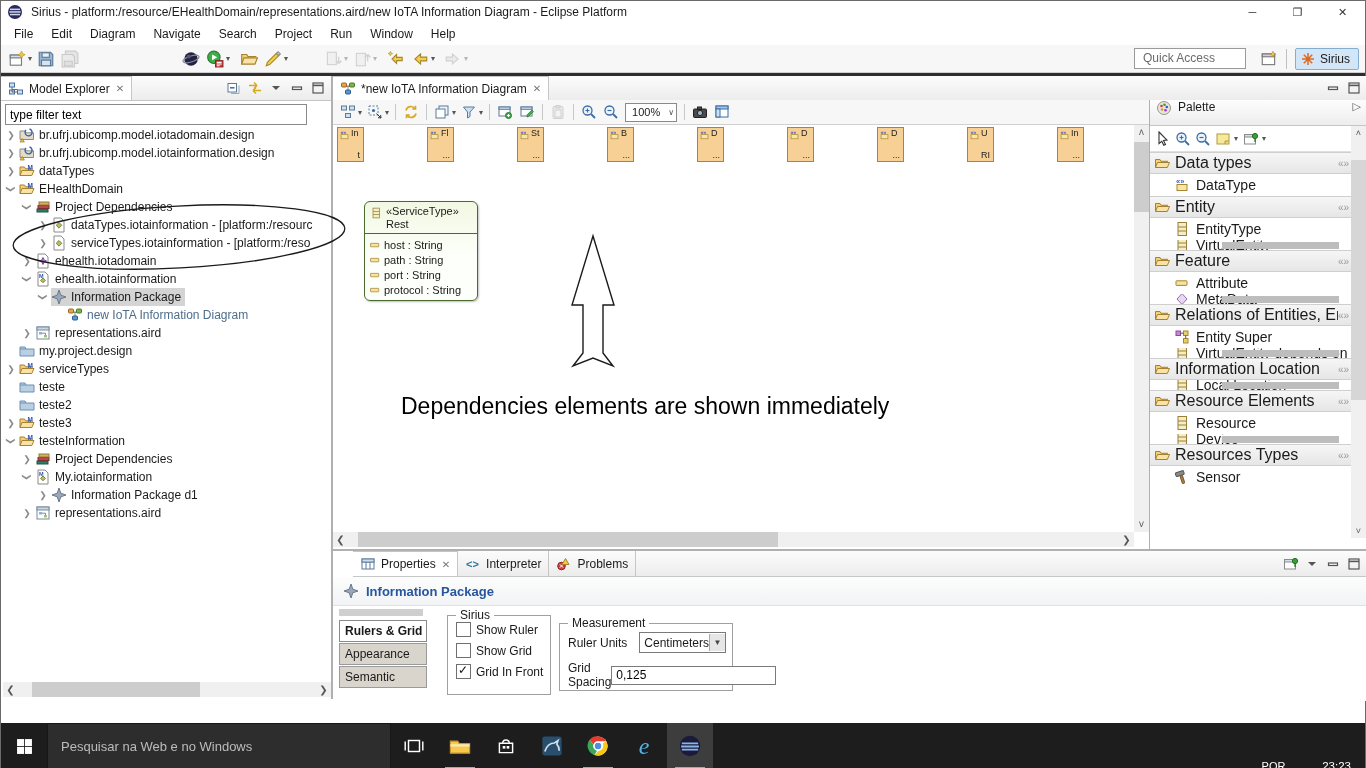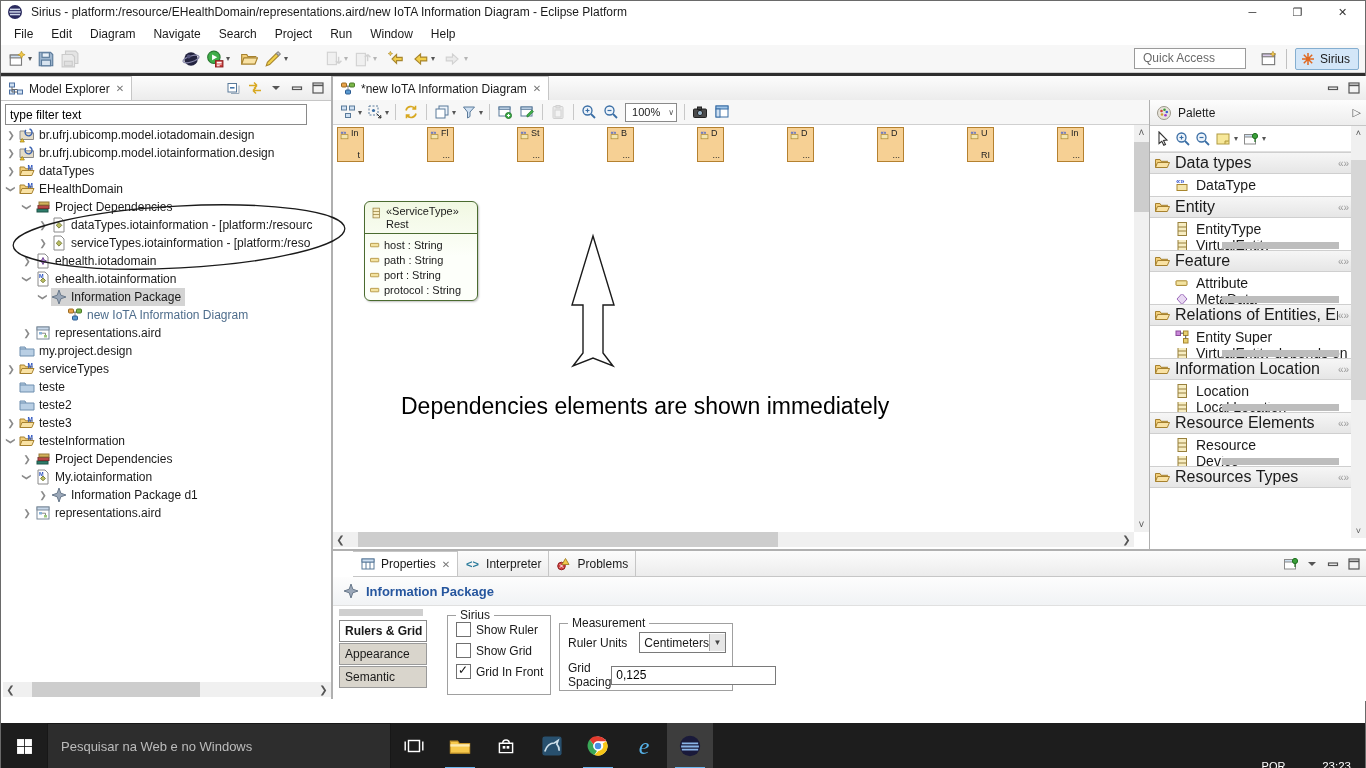--- a/index.html
+++ b/index.html
@@ -76,21 +76,21 @@
   .svc-head{display:flex;align-items:flex-start;padding:3px 4px 2px 5px;border-bottom:1.5px solid #4a6b2f;}
   .svc-head .icon{width:12px;height:12px;margin:2px 4px 0 0;}
   .svc-title{font-size:11px;line-height:13px;color:#1a1a1a;}
   .svc-attrs{padding:3px 2px 3px 4px;}
   .svc-attr{display:flex;align-items:center;height:15px;font-size:11px;color:#1a1a1a;}
   .svc-attr .icon{width:12px;height:10px;margin-right:3px;}
   #hand-arrow{position:absolute;left:232px;top:108px;}
   #canvas-note{position:absolute;left:68px;top:268px;font-size:23px;color:#000;white-space:nowrap;}
   
   #palette{position:absolute;left:816px;top:24px;width:218px;bottom:0;border-left:1px solid #b0b0b0;background:#fff;box-sizing:border-box;}
-  #pal-header{height:25px;display:flex;align-items:center;background:linear-gradient(#fdfdfd,#ededed);border-bottom:1px solid #c6c6c6;padding:0 6px;}
+  #pal-header{height:25px;display:flex;background:linear-gradient(#fdfdfd,#ededed);border-bottom:1px solid #c6c6c6;padding:0 6px;}
   #pal-header .icon{width:16px;height:16px;margin-right:6px;}
   #pal-header .pal-collapse{margin-left:auto;color:#555;font-size:11px;}
   #pal-tools{height:25px;display:flex;align-items:center;padding-left:3px;border-bottom:1px solid #e0e0e0;}
   #pal-tools .icon{width:18px;height:18px;margin:0 1px;}
   #pal-tools .dd{margin-right:3px;}
   .pal-group-h{height:20px;display:flex;align-items:center;background:linear-gradient(#f6f6f6,#e6e6e6);border-top:1px solid #cfcfcf;border-bottom:1px solid #cfcfcf;padding:0 4px;}
   .pal-group-h .icon{width:16px;height:14px;margin-right:5px;}
   .pal-group-h .glabel{font-size:16px;flex:1;white-space:nowrap;overflow:hidden;}
   .pal-group-h .gconn{color:#9a9a9a;font-size:10px;margin-right:14px;}
   .pal-item{height:22px;display:flex;align-items:center;padding-left:24px;position:relative;}
@@ -1134,29 +1134,20 @@
           <div class="pal-group-h">
             <span class="icon">
               <svg width="16" height="14" viewBox="0 0 16 14">
                 <path d="M1.5 11.5 V3.5 h4.5 l1 1.8 h7" fill="#f3cf7a" stroke="#a6812e"></path>
                 <path d="M1.5 11.5 l2 -5 h12 l-2.2 5z" fill="#f9e2a4" stroke="#a6812e"></path>
               </svg>
             </span>
             <span class="glabel">Information Location</span>
             <span class="gconn">«»</span>
           </div>
-          <div class="pal-item">
-            <span class="icon">
-              <svg width="16" height="16" viewBox="0 0 16 16">
-                <rect x="4" y="1.5" width="8.5" height="13" fill="#f7edc2" stroke="#98803c"></rect>
-                <path d="M4 6 h8.5 M4 10 h8.5" stroke="#98803c"></path>
-              </svg>
-            </span>
-            <span class="plabel">Location</span>
-          </div>
           <div class="pal-item partial">
             <span class="icon">
               <svg width="16" height="16" viewBox="0 0 16 16">
                 <rect x="4" y="1.5" width="8.5" height="13" fill="#f7edc2" stroke="#98803c"></rect>
                 <path d="M4 6 h8.5 M4 10 h8.5" stroke="#98803c"></path>
               </svg>
             </span>
             <span class="plabel">Local Location</span>
             <span class="patch"></span>
           </div>
@@ -1191,20 +1182,29 @@
           </div>
           <div class="pal-group-h">
             <span class="icon">
               <svg width="16" height="14" viewBox="0 0 16 14">
                 <path d="M1.5 11.5 V3.5 h4.5 l1 1.8 h7" fill="#f3cf7a" stroke="#a6812e"></path>
                 <path d="M1.5 11.5 l2 -5 h12 l-2.2 5z" fill="#f9e2a4" stroke="#a6812e"></path>
               </svg>
             </span>
             <span class="glabel">Resources Types</span>
             <span class="gconn">«»</span>
+          </div>
+          <div class="pal-item">
+            <span class="icon">
+              <svg width="16" height="16" viewBox="0 0 16 16">
+                <rect x="1.5" y="2.5" width="8.5" height="4" rx="1" fill="#8a8a8a" stroke="#555" transform="rotate(-18 6 4.5)"></rect>
+                <rect x="7.2" y="6.5" width="2.4" height="8" rx="1" fill="#b08050" stroke="#7a5830" transform="rotate(-18 8.4 10.5)"></rect>
+              </svg>
+            </span>
+            <span class="plabel">Sensor</span>
           </div>
         </div>
       <div id="pal-scroll">
         <span class="arr">˄</span>
         <span class="track">
             <span class="thumb"></span>
           </span>
         <span class="arr">˅</span>
       </div>
     </div>

